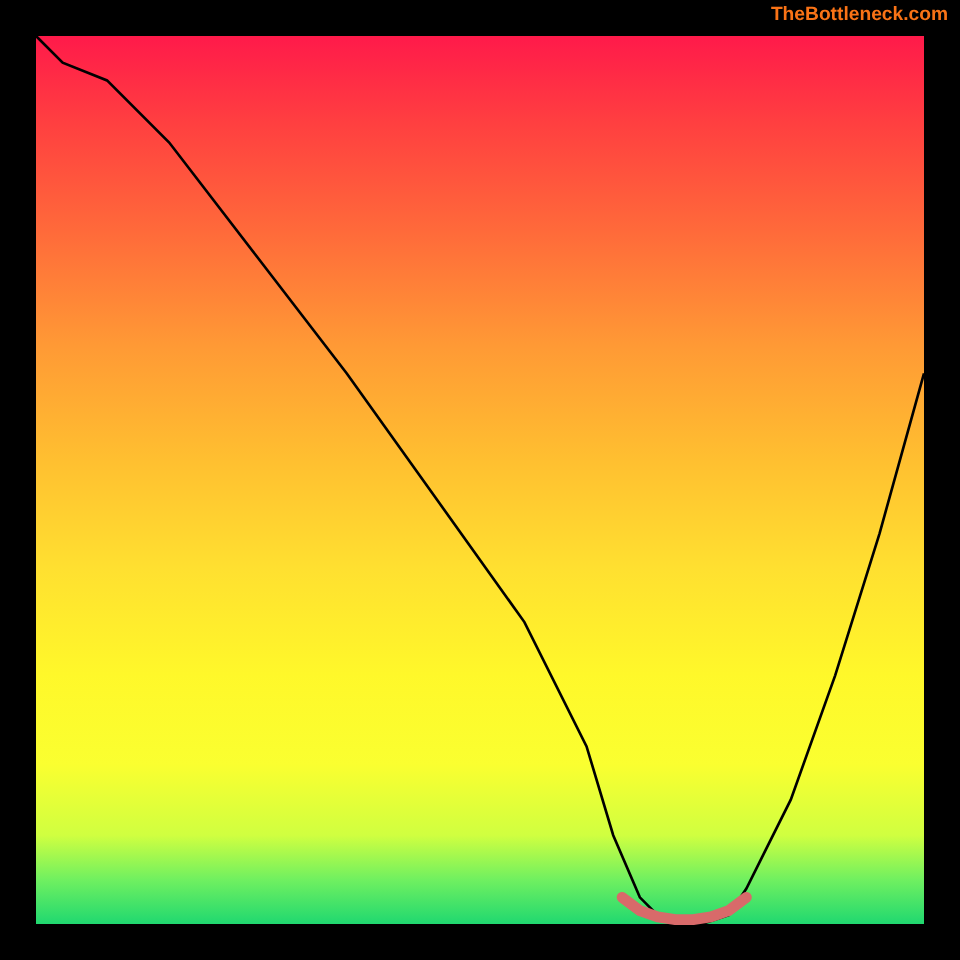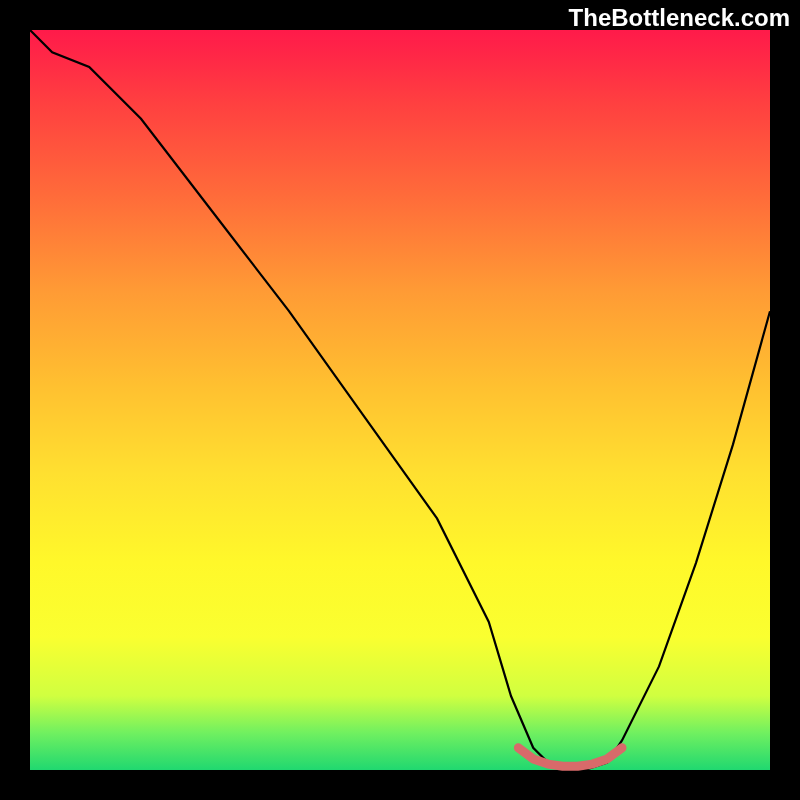--- a/index.html
+++ b/index.html
@@ -8,22 +8,22 @@
     height: 800px;
     background: #000;
     position: relative;
     font-family: Arial, sans-serif;
     overflow: hidden;
   }
   .watermark {
     position: absolute;
     top: 4px;
     right: 10px;
-    color: #ffffff;
-    font-size: 24px;
+    color: #f97316;
+    font-size: 16px;
     font-weight: bold;
     z-index: 10;
   }
   .plot-area {
     position: absolute;
     left: 30px;
     top: 30px;
     width: 740px;
     height: 740px;
     background: linear-gradient(to bottom,

